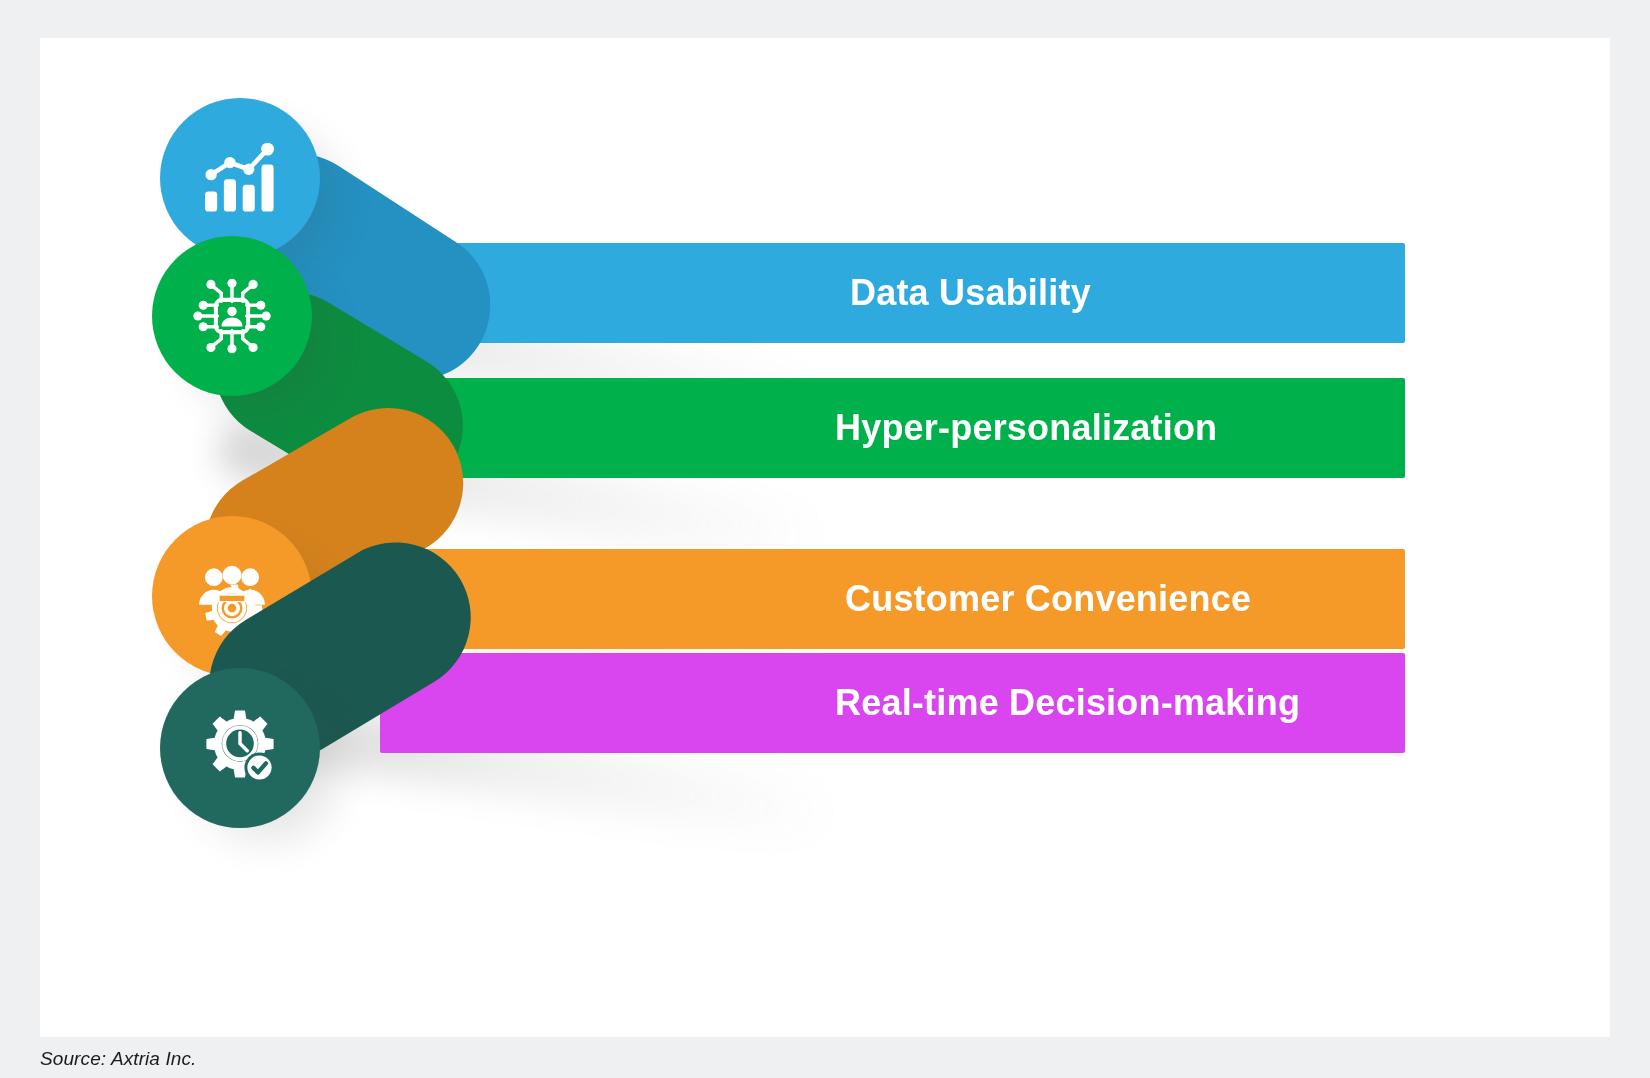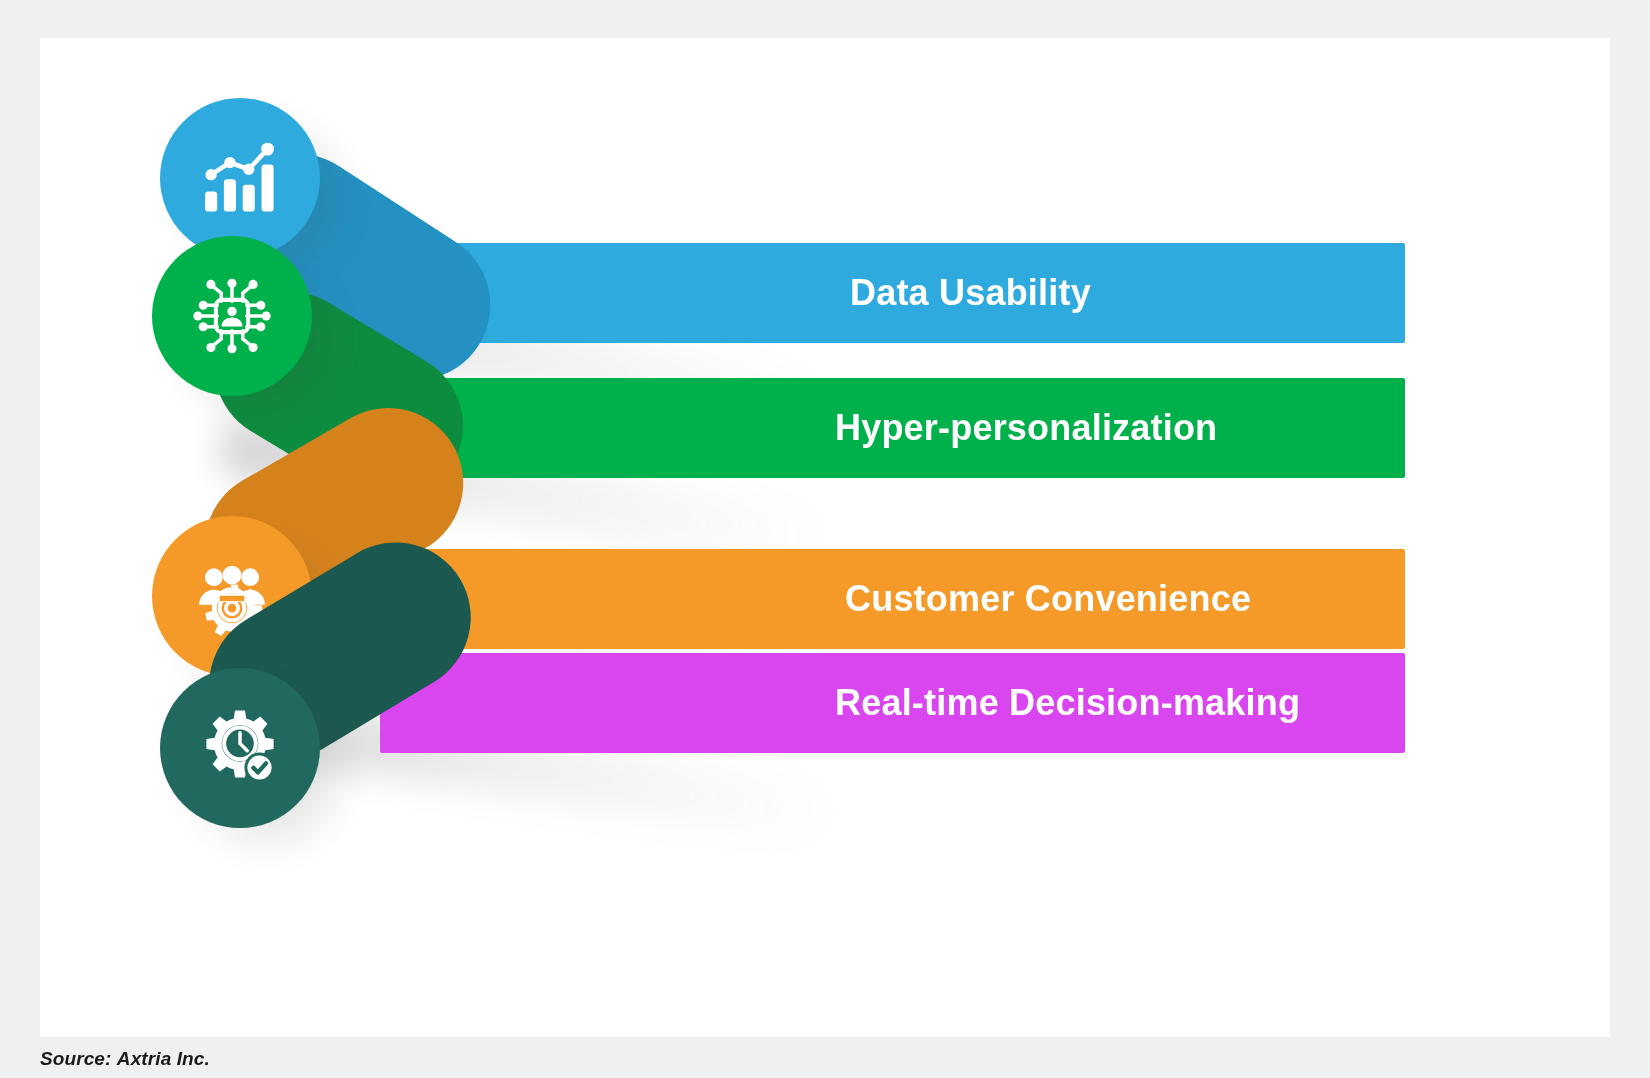--- a/index.html
+++ b/index.html
@@ -21,22 +21,22 @@
 
   .source{
     position:absolute;
     left:40px;top:1048px;
     font-size:19px;
     font-style:italic;
     color:#1b1b1b;
     letter-spacing:.1px;
     white-space:nowrap;
   }
-  .source .src-label{font-weight:700;}
-  .source .src-name{font-weight:700;}
+  .source .src-label{font-weight:400;}
+  .source .src-name{font-weight:400;}
 
   
   .row{position:absolute;left:0;top:0;width:1570px;height:999px;}
 
   
   .bar{
     position:absolute;
     height:100px;
     border-radius:2px;
   }

